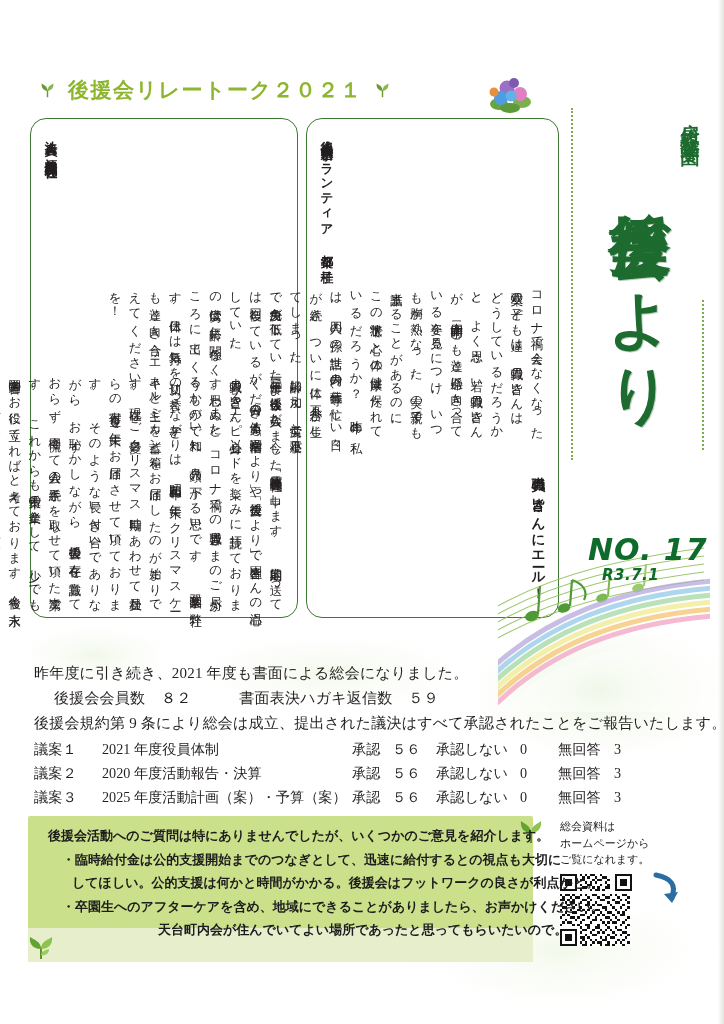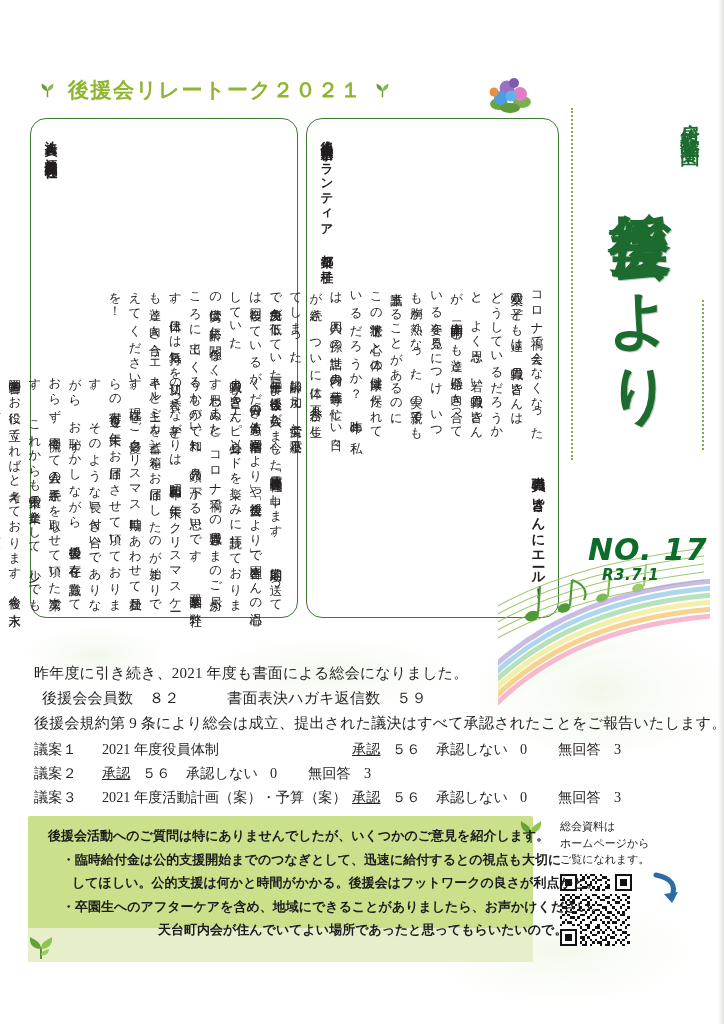--- a/index.html
+++ b/index.html
@@ -198,41 +198,41 @@
     text-stroke: 1.4px #4f8c2a;
     white-space: nowrap;
   }
   .report-line {
     position: absolute;
     font-size: 15px;
     letter-spacing: .2px;
     white-space: nowrap;
   }
   #report-l1 { left: 34px; top: 664px; }
-  #report-l2 { left: 42px; top: 689px; }
+  #report-l2 { left: 54px; top: 689px; }
   #report-l3 { left: 34px; top: 714px; }
   .rl-gap { display: inline-block; width: 40px; }
 
   
   .agenda {
     position: absolute;
     left: 34px;
     top: 740px;
     width: 660px;
   }
   .agenda-row {
     display: flex;
     align-items: baseline;
     font-size: 14.2px;
     height: 24px;
     white-space: nowrap;
   }
   .ag-no    { width: 68px; }
   .ag-title { width: 250px; }
-  .ag-lab   { width: 40px; text-decoration: underline; }
+  .ag-lab   { width: 40px; }
   .ag-num   { width: 44px; }
   .ag-lab2  { width: 84px; }
   .ag-num2  { width: 38px; }
   .ag-lab3  { width: 56px; }
 
   
   .comment-box {
     position: absolute;
     left: 28px;
     top: 816px;
@@ -415,30 +415,31 @@
       <span class="ag-title">2021 年度役員体制</span>
       <span class="ag-lab">承認</span>
       <span class="ag-num">５６</span>
       <span class="ag-lab2">承認しない</span>
       <span class="ag-num2">0</span>
       <span class="ag-lab3">無回答</span>
       <span class="ag-num2">3</span>
     </div>
     <div class="agenda-row">
       <span class="ag-no">議案２</span>
+      <span class="ag-title">2020 年度活動報告・決算</span>
       <span class="ag-lab">承認</span>
       <span class="ag-num">５６</span>
       <span class="ag-lab2">承認しない</span>
       <span class="ag-num2">0</span>
       <span class="ag-lab3">無回答</span>
       <span class="ag-num2">3</span>
     </div>
     <div class="agenda-row">
       <span class="ag-no">議案３</span>
-      <span class="ag-title">2021 年度活動計画（案）・予算（案）</span>
+      <span class="ag-title">2025 年度活動計画（案）・予算（案）</span>
       <span class="ag-lab">承認</span>
       <span class="ag-num">５６</span>
       <span class="ag-lab2">承認しない</span>
       <span class="ag-num2">0</span>
       <span class="ag-lab3">無回答</span>
       <span class="ag-num2">3</span>
     </div>
   </div>
 
   <div class="comment-box">

